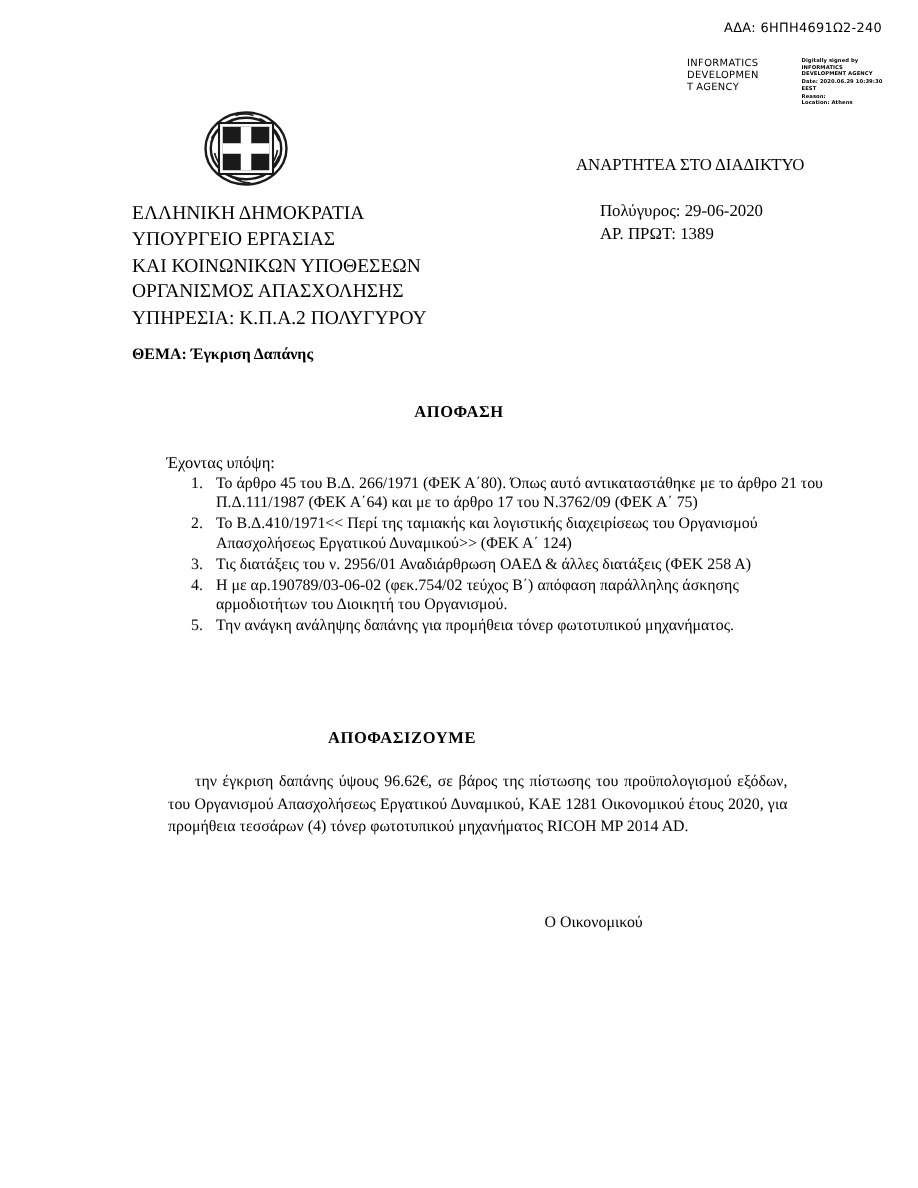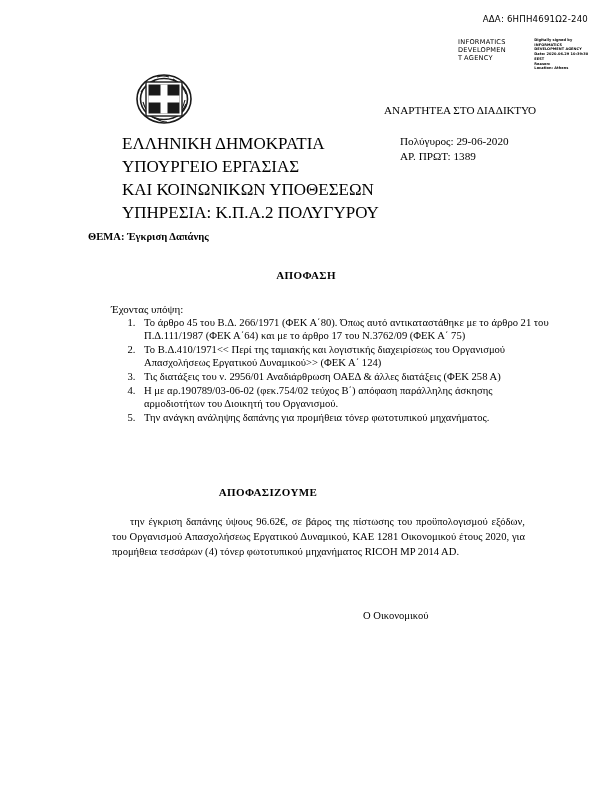--- a/index.html
+++ b/index.html
@@ -81,23 +81,22 @@
     padding-left: 16px;
     font-size: 11.2px;
     line-height: 1.32;
   }
 
   .hdr-left {
     position: absolute;
     top: 133px;
     left: 88px;
     width: 260px;
-    font-size: 17px;
+    font-size: 13px;
     line-height: 1.345;
-    margin-left: 34px;
   }
   .hdr-left div { white-space: nowrap; }
 
   
   .thema {
     position: absolute;
     top: 231px;
     left: 88px;
     font-size: 10.6px;
     font-weight: bold;
@@ -228,20 +227,21 @@
   <div class="hdr-meta">
     <div>Πολύγυρος: 29-06-2020</div>
     <div>ΑΡ. ΠΡΩΤ: 1389</div>
   </div>
 </div>
 
 <div class="hdr-left">
   <div>ΕΛΛΗΝΙΚΗ ΔΗΜΟΚΡΑΤΙΑ</div>
   <div>ΥΠΟΥΡΓΕΙΟ ΕΡΓΑΣΙΑΣ</div>
   <div>ΚΑΙ ΚΟΙΝΩΝΙΚΩΝ ΥΠΟΘΕΣΕΩΝ</div>
+  <div>ΟΡΓΑΝΙΣΜΟΣ ΑΠΑΣΧΟΛΗΣΗΣ</div>
   <div>ΥΠΗΡΕΣΙΑ: Κ.Π.Α.2 ΠΟΛΥΓΥΡΟΥ</div>
 </div>
 
 <div class="thema">
   <span>ΘΕΜΑ:</span>
   <span class="thema-value">Έγκριση Δαπάνης</span>
 </div>
 
 <div class="heading-apofasi">ΑΠΟΦΑΣΗ</div>
 

